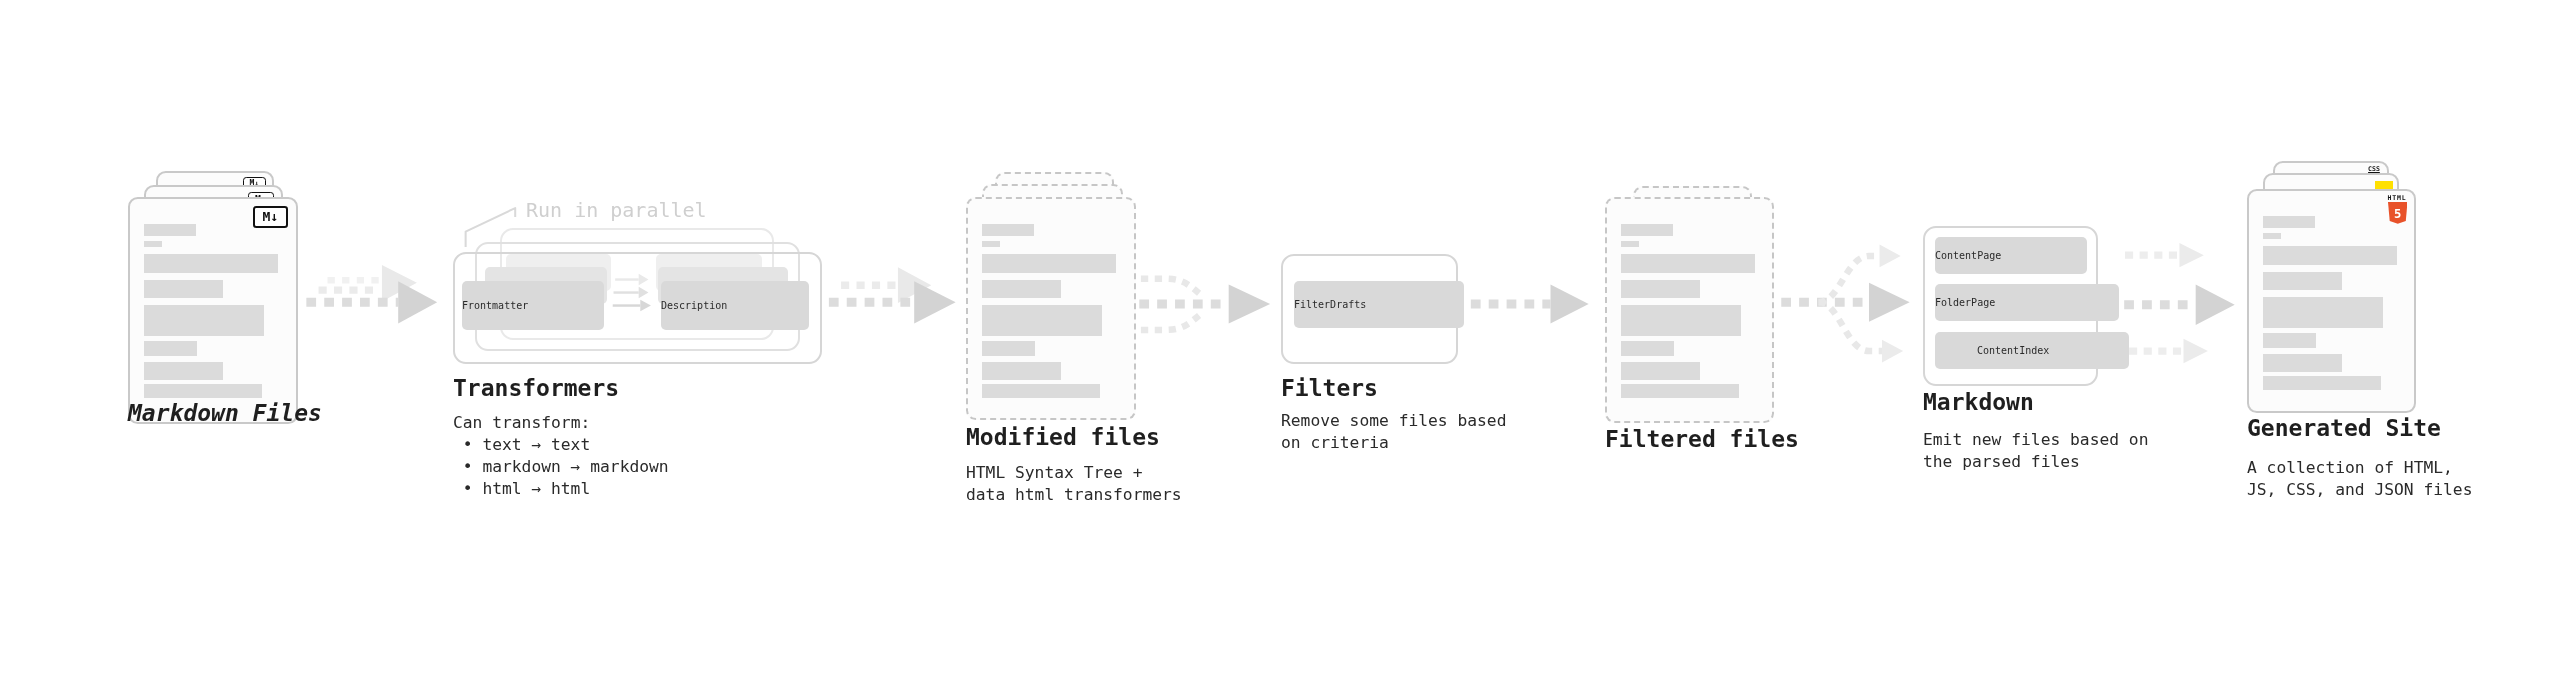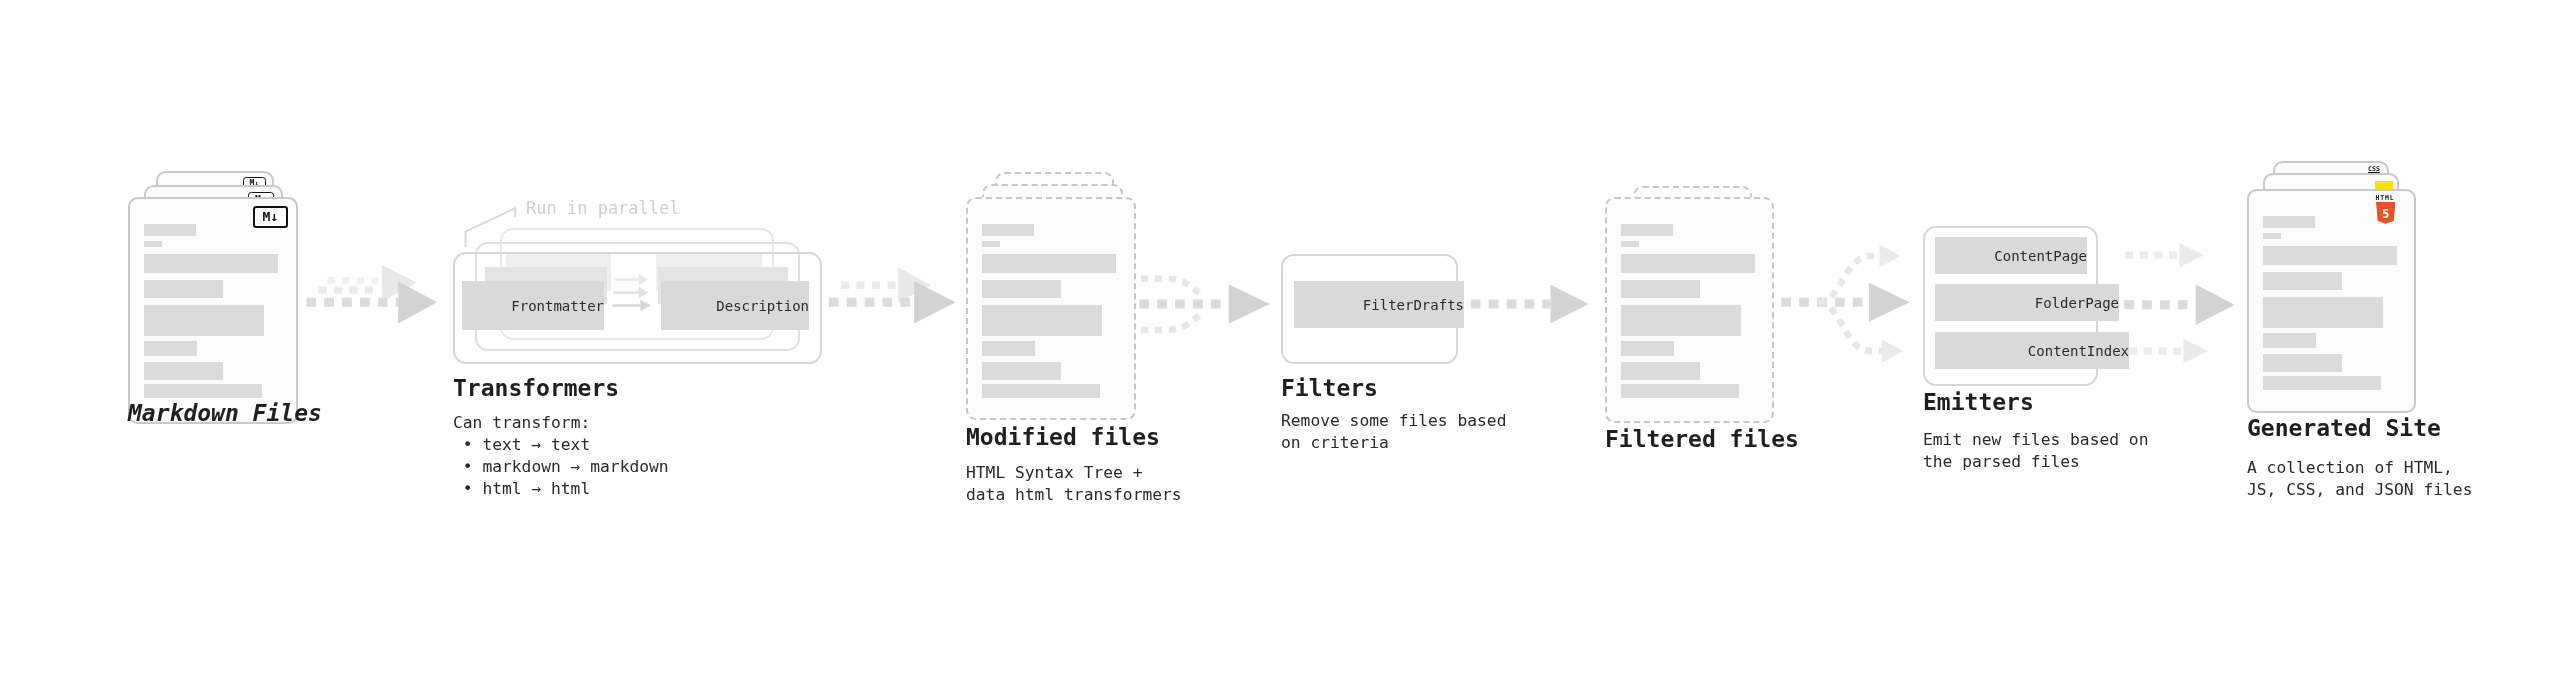--- a/index.html
+++ b/index.html
@@ -19,54 +19,54 @@
   .dashL{stroke:#ededed;stroke-width:9;stroke-dasharray:10 8;fill:none;}
   .headL{fill:#ebebeb;}
   .leader{stroke:#d9d9d9;stroke-width:2.5;fill:none;stroke-linejoin:round;}
 
   
   .card{position:absolute;background:#fcfcfc;border:2px solid #c9c9c9;border-radius:9.8px;z-index:1;}
   .card.dashed{border-style:dashed;border-color:#c6c6c6;}
   .obox{position:absolute;background:transparent;border:2px solid #d6d6d6;border-radius:13px;z-index:1;}
   .obox.l2{border-color:#e0e0e0;}
   .obox.l3{border-color:#e9e9e9;}
-  .chip{position:absolute;background:#d9d9d9;border-radius:0;display:flex;align-items:center;justify-content:flex-end;
-        font-size:14px;color:#2a2a2a;z-index:2;}
+  .chip{position:absolute;background:#d9d9d9;border-radius:5px;display:flex;align-items:center;justify-content:flex-start;
+        font-size:10px;color:#2a2a2a;z-index:2;}
   .chip.l2{background:#e4e4e4;z-index:1;}
   .chip.l3{background:#efefef;z-index:1;}
 
   
   .bars{position:absolute;left:14px;top:25px;right:14px;}
   .bars i{display:block;background:#dbdbdb;}
   .bars i:nth-child(1){width:52px;height:12.2px;}
   .bars i:nth-child(2){width:18px;height:5.7px;margin-top:4.9px;}
   .bars i:nth-child(3){width:134px;height:18.7px;margin-top:7.3px;}
   .bars i:nth-child(4){width:79px;height:18px;margin-top:7.3px;}
   .bars i:nth-child(5){width:120px;height:31px;margin-top:6.5px;}
   .bars i:nth-child(6){width:53px;height:14.6px;margin-top:5.7px;}
   .bars i:nth-child(7){width:79px;height:18px;margin-top:5.7px;}
   .bars i:nth-child(8){width:118px;height:14px;margin-top:4.9px;}
 
   
   .title{position:absolute;font-size:23px;font-weight:600;line-height:28px;color:#1f1f1f;z-index:3;white-space:nowrap;}
   .desc{position:absolute;font-size:16.3px;line-height:22px;color:#2a2a2a;z-index:3;white-space:nowrap;}
   .desc .indent{padding-left:9.8px;}
-  .annotation{position:absolute;font-size:17px;color:#cfcfcf;z-index:3;white-space:nowrap;}
+  .annotation{position:absolute;font-size:20px;color:#cfcfcf;z-index:3;white-space:nowrap;}
 
   
   .md-icon{position:absolute;border:2px solid #111;border-radius:3.3px;background:#fff;color:#111;
            display:flex;align-items:center;justify-content:center;font-weight:bold;z-index:2;}
   .md-icon.front{right:8.1px;top:6.5px;width:31px;height:18.7px;font-size:13px;}
   .md-icon.mid{right:7.3px;top:4.9px;width:23.6px;height:13px;font-size:9.8px;border-width:1.6px;}
   .md-icon.xs{right:6.5px;top:4.1px;width:20.3px;height:10.6px;font-size:8.1px;border-width:1.6px;}
   .css-badge{position:absolute;right:4.9px;top:3.3px;width:16.3px;text-align:center;z-index:2;}
   .css-badge .t{font-size:6.5px;font-weight:bold;color:#111;line-height:6.5px;display:block;text-decoration:underline;}
   .css-badge .u{display:block;height:2.4px;margin-top:0.8px;}
   .js-badge{position:absolute;right:4.1px;top:5.7px;width:18px;height:8.1px;z-index:2;}
-  .html5-badge{position:absolute;right:19px;top:4.1px;width:19.5px;z-index:2;}
+  .html5-badge{position:absolute;right:7px;top:4.1px;width:19.5px;z-index:2;}
   .html5-badge .t{font-size:6.5px;font-weight:bold;color:#111;letter-spacing:0.8px;line-height:7.3px;display:block;}
 </style>
 </head>
 <body>
 
 <div class="canvas">
 
   <svg class="arrows" width="2576" height="681" viewBox="0 0 3170 838">
     <g>
       <line x1="403" y1="345" x2="470" y2="345" class="dashE2"></line>
@@ -228,21 +228,21 @@
     <div class="obox" style="left:1923px;top:226px;width:171px;height:156px;background:#ffffff;"></div>
     <div class="chip" style="left:1935px;top:237px;width:152px;height:37px;">
         <span>ContentPage</span>
       </div>
     <div class="chip" style="left:1935px;top:284px;width:184px;height:37px;">
         <span>FolderPage</span>
       </div>
     <div class="chip" style="left:1935px;top:332px;width:152px;height:37px;padding-left:42px;">
         <span>ContentIndex</span>
       </div>
-    <div class="title" style="left:1923px;top:388px;">Emitters</div>
+    <div class="title" style="left:1923px;top:388px;">Markdown</div>
     <div class="desc" style="left:1923px;top:429px;">
       <div>Emit new files based on</div>
       <div>the parsed files</div>
     </div>
   </div>
 
   <div>
     <div class="card" style="left:2273px;top:161px;width:112px;height:220px;">
       <div class="css-badge">
         <span class="t">CSS</span>

